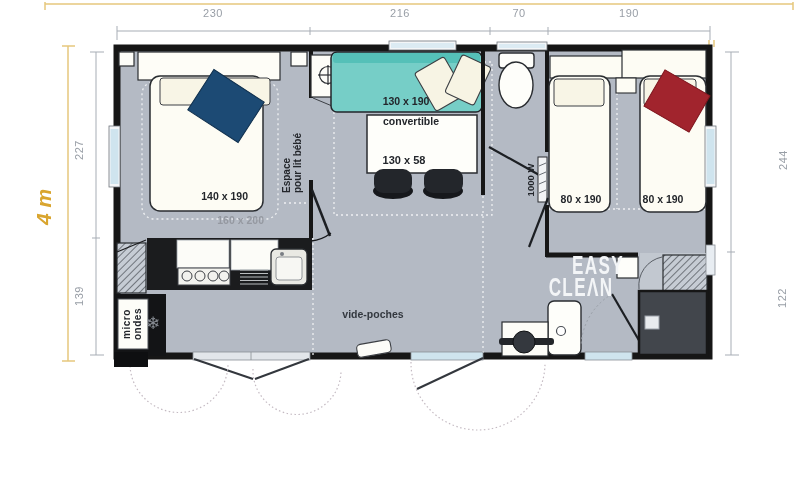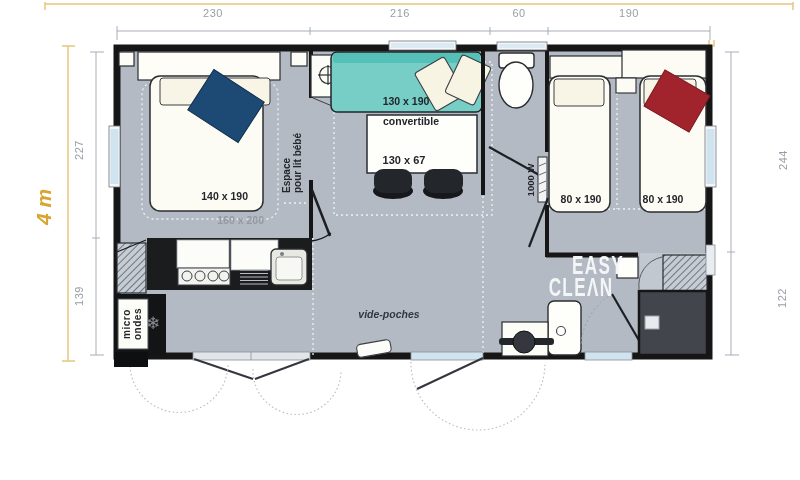--- a/index.html
+++ b/index.html
@@ -208,49 +208,49 @@
     <rect x="706" y="245" width="9" height="30" fill="#e8edf2" stroke="#8a8f96" stroke-width="0.8"></rect>
     <rect x="389" y="41" width="67" height="9" fill="#f4f6f8" stroke="#70757c" stroke-width="0.8"></rect>
     <rect x="391" y="43" width="63" height="5" fill="#dcebf3"></rect>
     <rect x="497" y="42" width="50" height="8" fill="#f4f6f8" stroke="#70757c" stroke-width="0.8"></rect>
     <rect x="499" y="44" width="46" height="4" fill="#dcebf3"></rect>
   </g>
 </svg>
 
 <div class="lbl dim" style="left:165px;top:8px;width:96px;">230</div>
 <div class="lbl dim" style="left:352px;top:8px;width:96px;">216</div>
-<div class="lbl dim" style="left:471px;top:8px;width:96px;">60</div>
+<div class="lbl dim" style="left:471px;top:8px;width:96px;">70</div>
 <div class="lbl dim" style="left:581px;top:8px;width:96px;">190</div>
 
 <div class="lbl dim rot" style="left:34px;top:140px;width:100px;height:20px;">227</div>
 <div class="lbl dim rot" style="left:34px;top:286px;width:100px;height:20px;">139</div>
 <div class="lbl fourm rot" style="left:-5px;top:195px;width:100px;height:24px;">4 m</div>
 
 <div class="lbl dim rot" style="left:738px;top:150px;width:100px;height:20px;">244</div>
 <div class="lbl dim rot" style="left:737px;top:288px;width:100px;height:20px;">122</div>
 
 <div class="lbl size right" style="left:176px;top:191px;width:72px;">140 x 190</div>
 <div class="lbl sizegray right" style="left:192px;top:215px;width:72px;">160 x 200</div>
 <div class="lbl frtext rot" style="left:249px;top:134px;width:92px;height:26px;font-size:10px;">
   <span style="display:block;">Espace</span>
   <span style="display:block;">pour lit bébé</span>
 </div>
 
 <div class="lbl frtext center" style="left:376px;top:84px;width:70px;margin-top:32px;">convertible</div>
 <div class="lbl frtext center" style="left:371px;top:96px;width:70px;text-align:center;">130 x 190</div>
-<div class="lbl size center" style="left:368px;top:155px;width:72px;font-size:11px;">130 x 67</div>
+<div class="lbl size center" style="left:368px;top:155px;width:72px;font-size:11px;">130 x 58</div>
 
 <div class="lbl size center" style="left:545px;top:194px;width:72px;">80 x 190</div>
 <div class="lbl size center" style="left:627px;top:194px;width:72px;">80 x 190</div>
 <div class="lbl size rot center" style="left:508px;top:173px;width:50px;height:14px;font-size:9.5px;">1000 W</div>
 
 <div class="lbl micro rot" style="left:103px;top:313px;width:60px;height:22px;">
   <span style="display:block;">micro</span>
   <span style="display:block;">ondes</span>
 </div>
 <div class="lbl snow" style="left:146px;top:315px;">❄</div>
 
-<div class="lbl frtext center" style="left:344px;top:309px;width:90px;color:#33383f;font-style:italic;">vide-poches</div>
+<div class="lbl frtext center" style="left:328px;top:309px;width:90px;color:#33383f;">vide-poches</div>
 
 <div class="lbl logo" style="left:558px;top:256px;width:80px;">EASY</div>
 <div class="lbl logo" style="left:541px;top:278px;width:80px;">CLEΛN</div>
 
 </div>
 
 </body></html>

